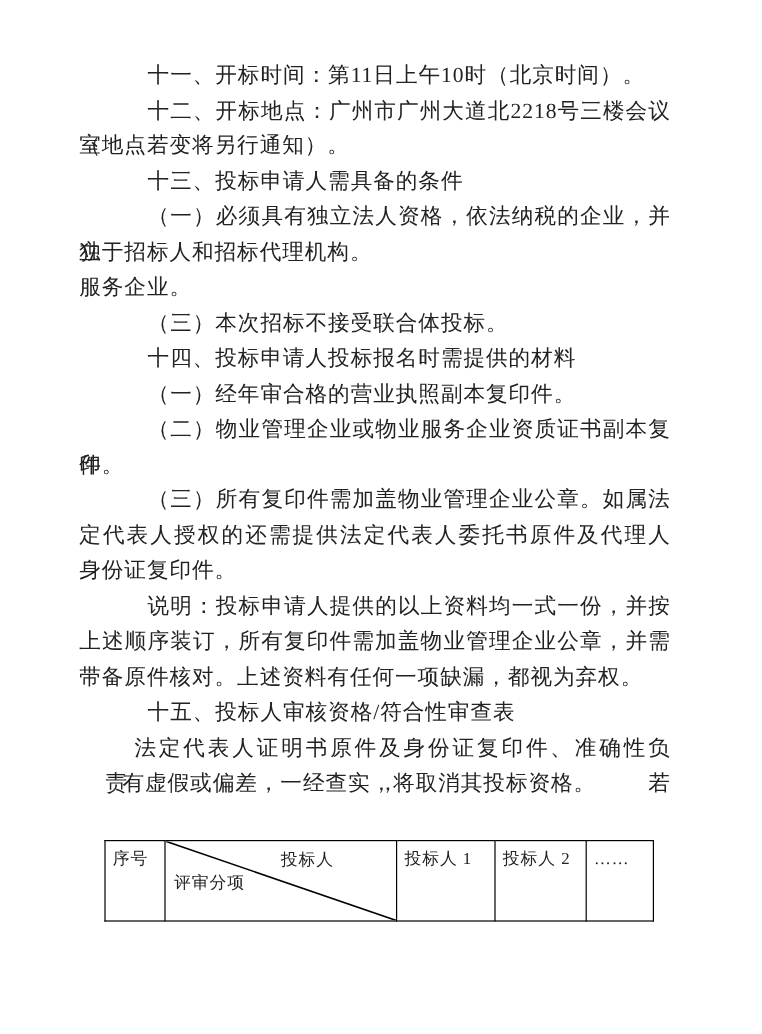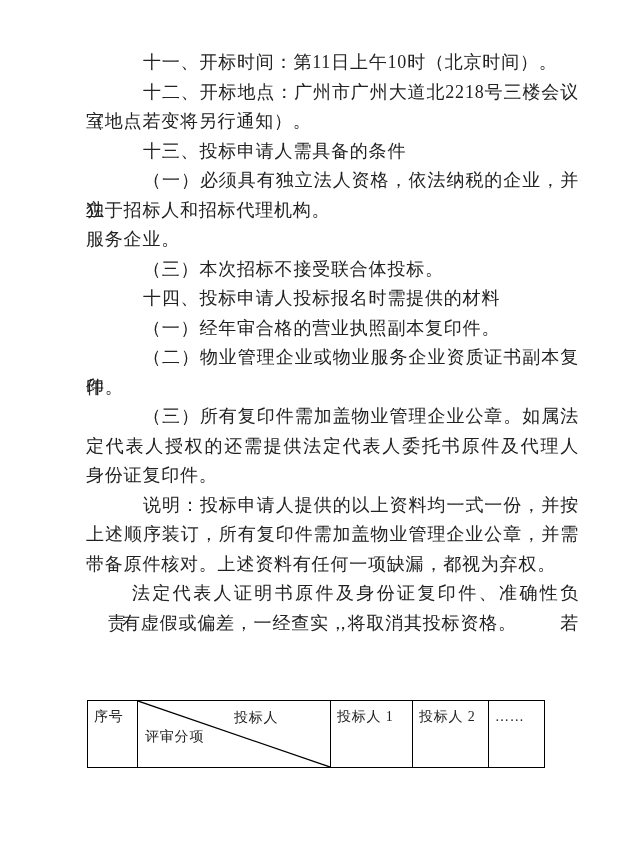--- a/index.html
+++ b/index.html
@@ -11,21 +11,21 @@
     position: relative;
     width: 635px;
     height: 862px;
     background: #ffffff;
     overflow: hidden;
     font-family: "Liberation Serif", "DejaVu Serif", serif;
     color: #222222;
   }
   .body-text {
     position: absolute;
-    left: 86px;
+    left: 66px;
     top: 48px;
     width: 493px;
     font-size: 18px;
     letter-spacing: 0.8px;
   }
   .line {
     height: 29.5px;
     line-height: 29.5px;
     overflow: visible;
   }
@@ -105,20 +105,21 @@
       <div class="line first">十四、投标申请人投标报名时需提供的材料</div>
       <div class="line first">（一）经年审合格的营业执照副本复印件。</div>
       <div class="line first just">（二）物业管理企业或物业服务企业资质证书副本复印</div>
       <div class="line cont">件。</div>
       <div class="line first just">（三）所有复印件需加盖物业管理企业公章。如属法</div>
       <div class="line cont just">定代表人授权的还需提供法定代表人委托书原件及代理人</div>
       <div class="line cont">身份证复印件。</div>
       <div class="line first just">说明：投标申请人提供的以上资料均一式一份，并按</div>
       <div class="line cont just">上述顺序装订，所有复印件需加盖物业管理企业公章，并需</div>
       <div class="line cont">带备原件核对。上述资料有任何一项缺漏，都视为弃权。</div>
+      <div class="line first">十五、投标人审核资格/符合性审查表</div>
       <div class="line first2 just">法定代表人证明书原件及身份证复印件、准确性负责，若</div>
       <div class="line cont2">有虚假或偏差，一经查实，将取消其投标资格。</div>
     </div>
 
   <table class="review-table">
     <colgroup>
       <col style="width:50px">
       <col style="width:193px">
       <col style="width:82px">
       <col style="width:76px">

